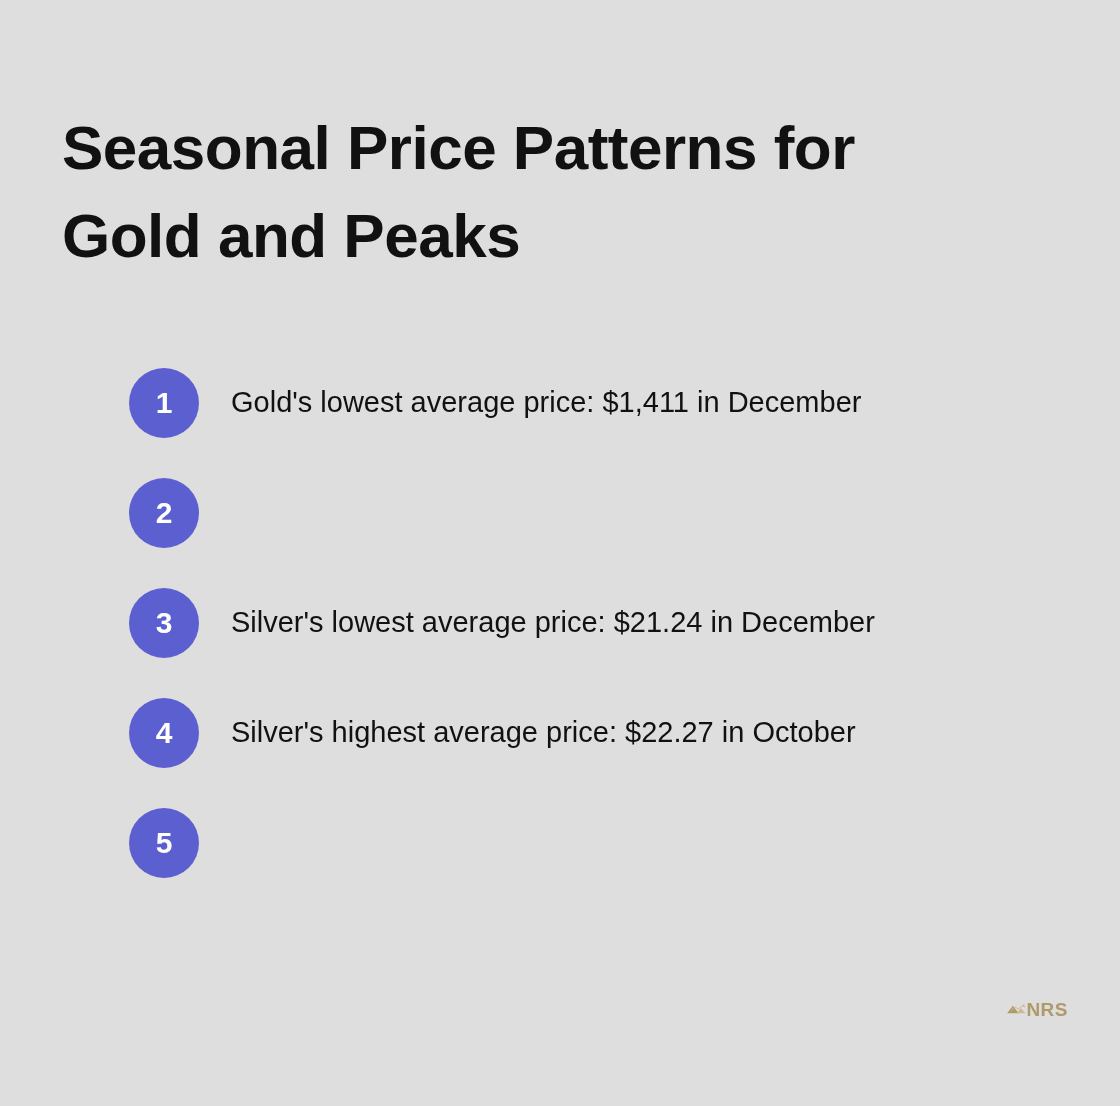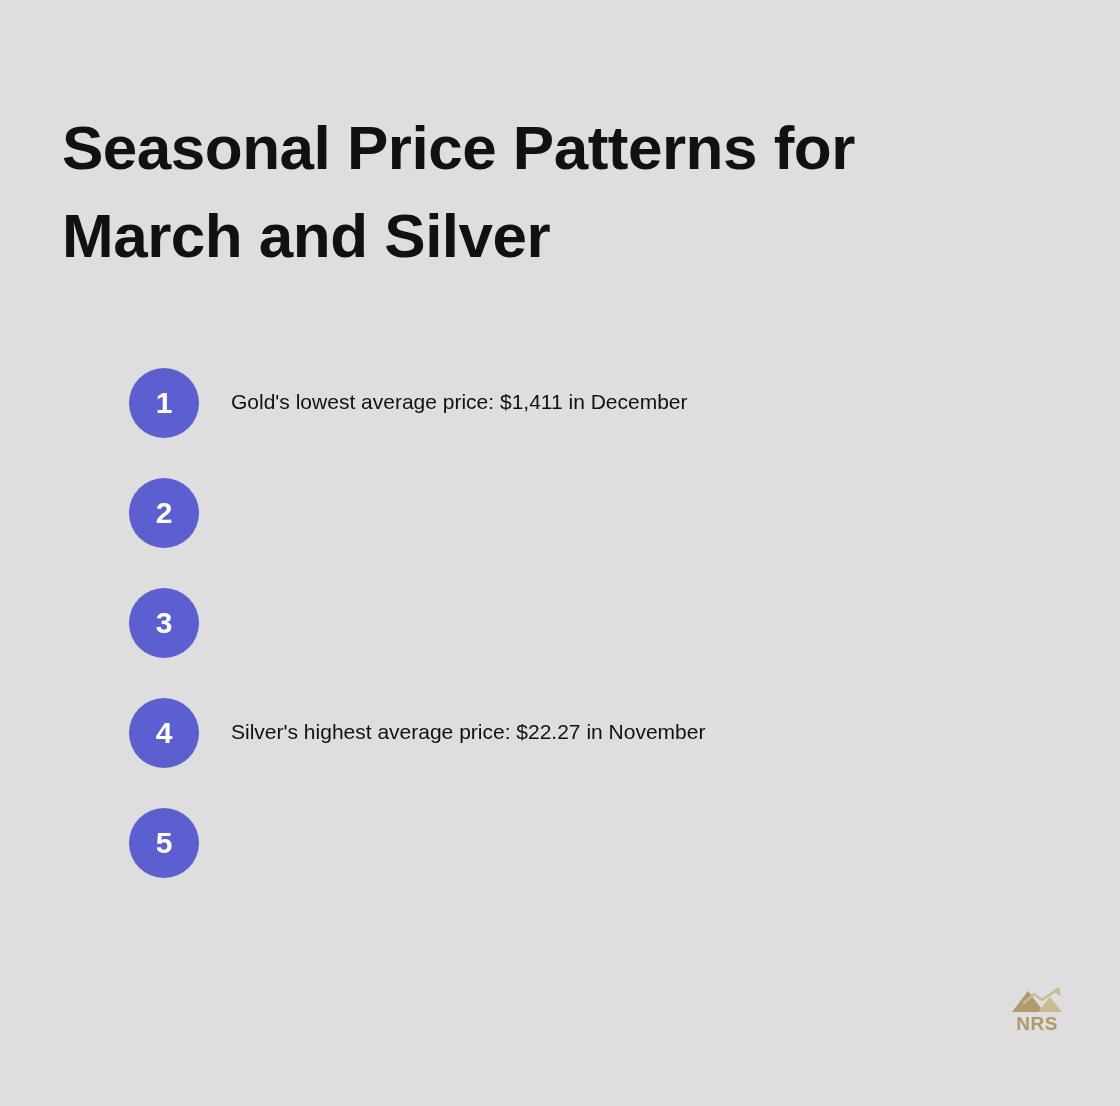--- a/index.html
+++ b/index.html
@@ -77,39 +77,39 @@
     font-family:"Liberation Sans", sans-serif;
     font-weight:700;
     font-size:30px;
     line-height:1;
     color:#ffffff;
   }
 
   .item-text {
     font-family:"Liberation Sans", sans-serif;
     font-weight:400;
-    font-size:21px;
+    font-size:29px;
     line-height:48px;
     color:#111111;
     padding-top:10px;
     max-width:800px;
   }
 
   
   .item-text.two-line { padding-top:2px; }
 
   
   .logo {
     position:absolute;
     right:52px;
     bottom:72px;
     width:62px;
     height:50px;
     display:flex;
-    flex-direction:column;
+    flex-direction:row;
     align-items:center;
     justify-content:flex-end;
   }
 
   .logo-mark {
     width:56px;
     height:26px;
     display:block;
   }
 
@@ -123,21 +123,21 @@
     margin-top:1px;
   }
 </style>
 </head>
 <body>
 
 <div class="poster">
 
   <div class="title-block">
     <span class="title-line">Seasonal Price Patterns for</span>
-    <span class="title-line">March and Silver</span>
+    <span class="title-line">Gold and Peaks</span>
   </div>
 
   <div class="list-block">
 
     <div class="list-item">
       <div class="badge">
         <span class="badge-number">1</span>
       </div>
       <div class="item-text">Gold's lowest average price: $1,411 in December</div>
     </div>
@@ -145,27 +145,28 @@
     <div class="list-item">
       <div class="badge">
         <span class="badge-number">2</span>
       </div>
     </div>
 
     <div class="list-item">
       <div class="badge">
         <span class="badge-number">3</span>
       </div>
+      <div class="item-text">Silver's lowest average price: $21.24 in December</div>
     </div>
 
     <div class="list-item">
       <div class="badge">
         <span class="badge-number">4</span>
       </div>
-      <div class="item-text">Silver's highest average price: $22.27 in November</div>
+      <div class="item-text">Silver's highest average price: $22.27 in October</div>
     </div>
 
     <div class="list-item">
       <div class="badge">
         <span class="badge-number">5</span>
       </div>
     </div>
 
   </div>
 

